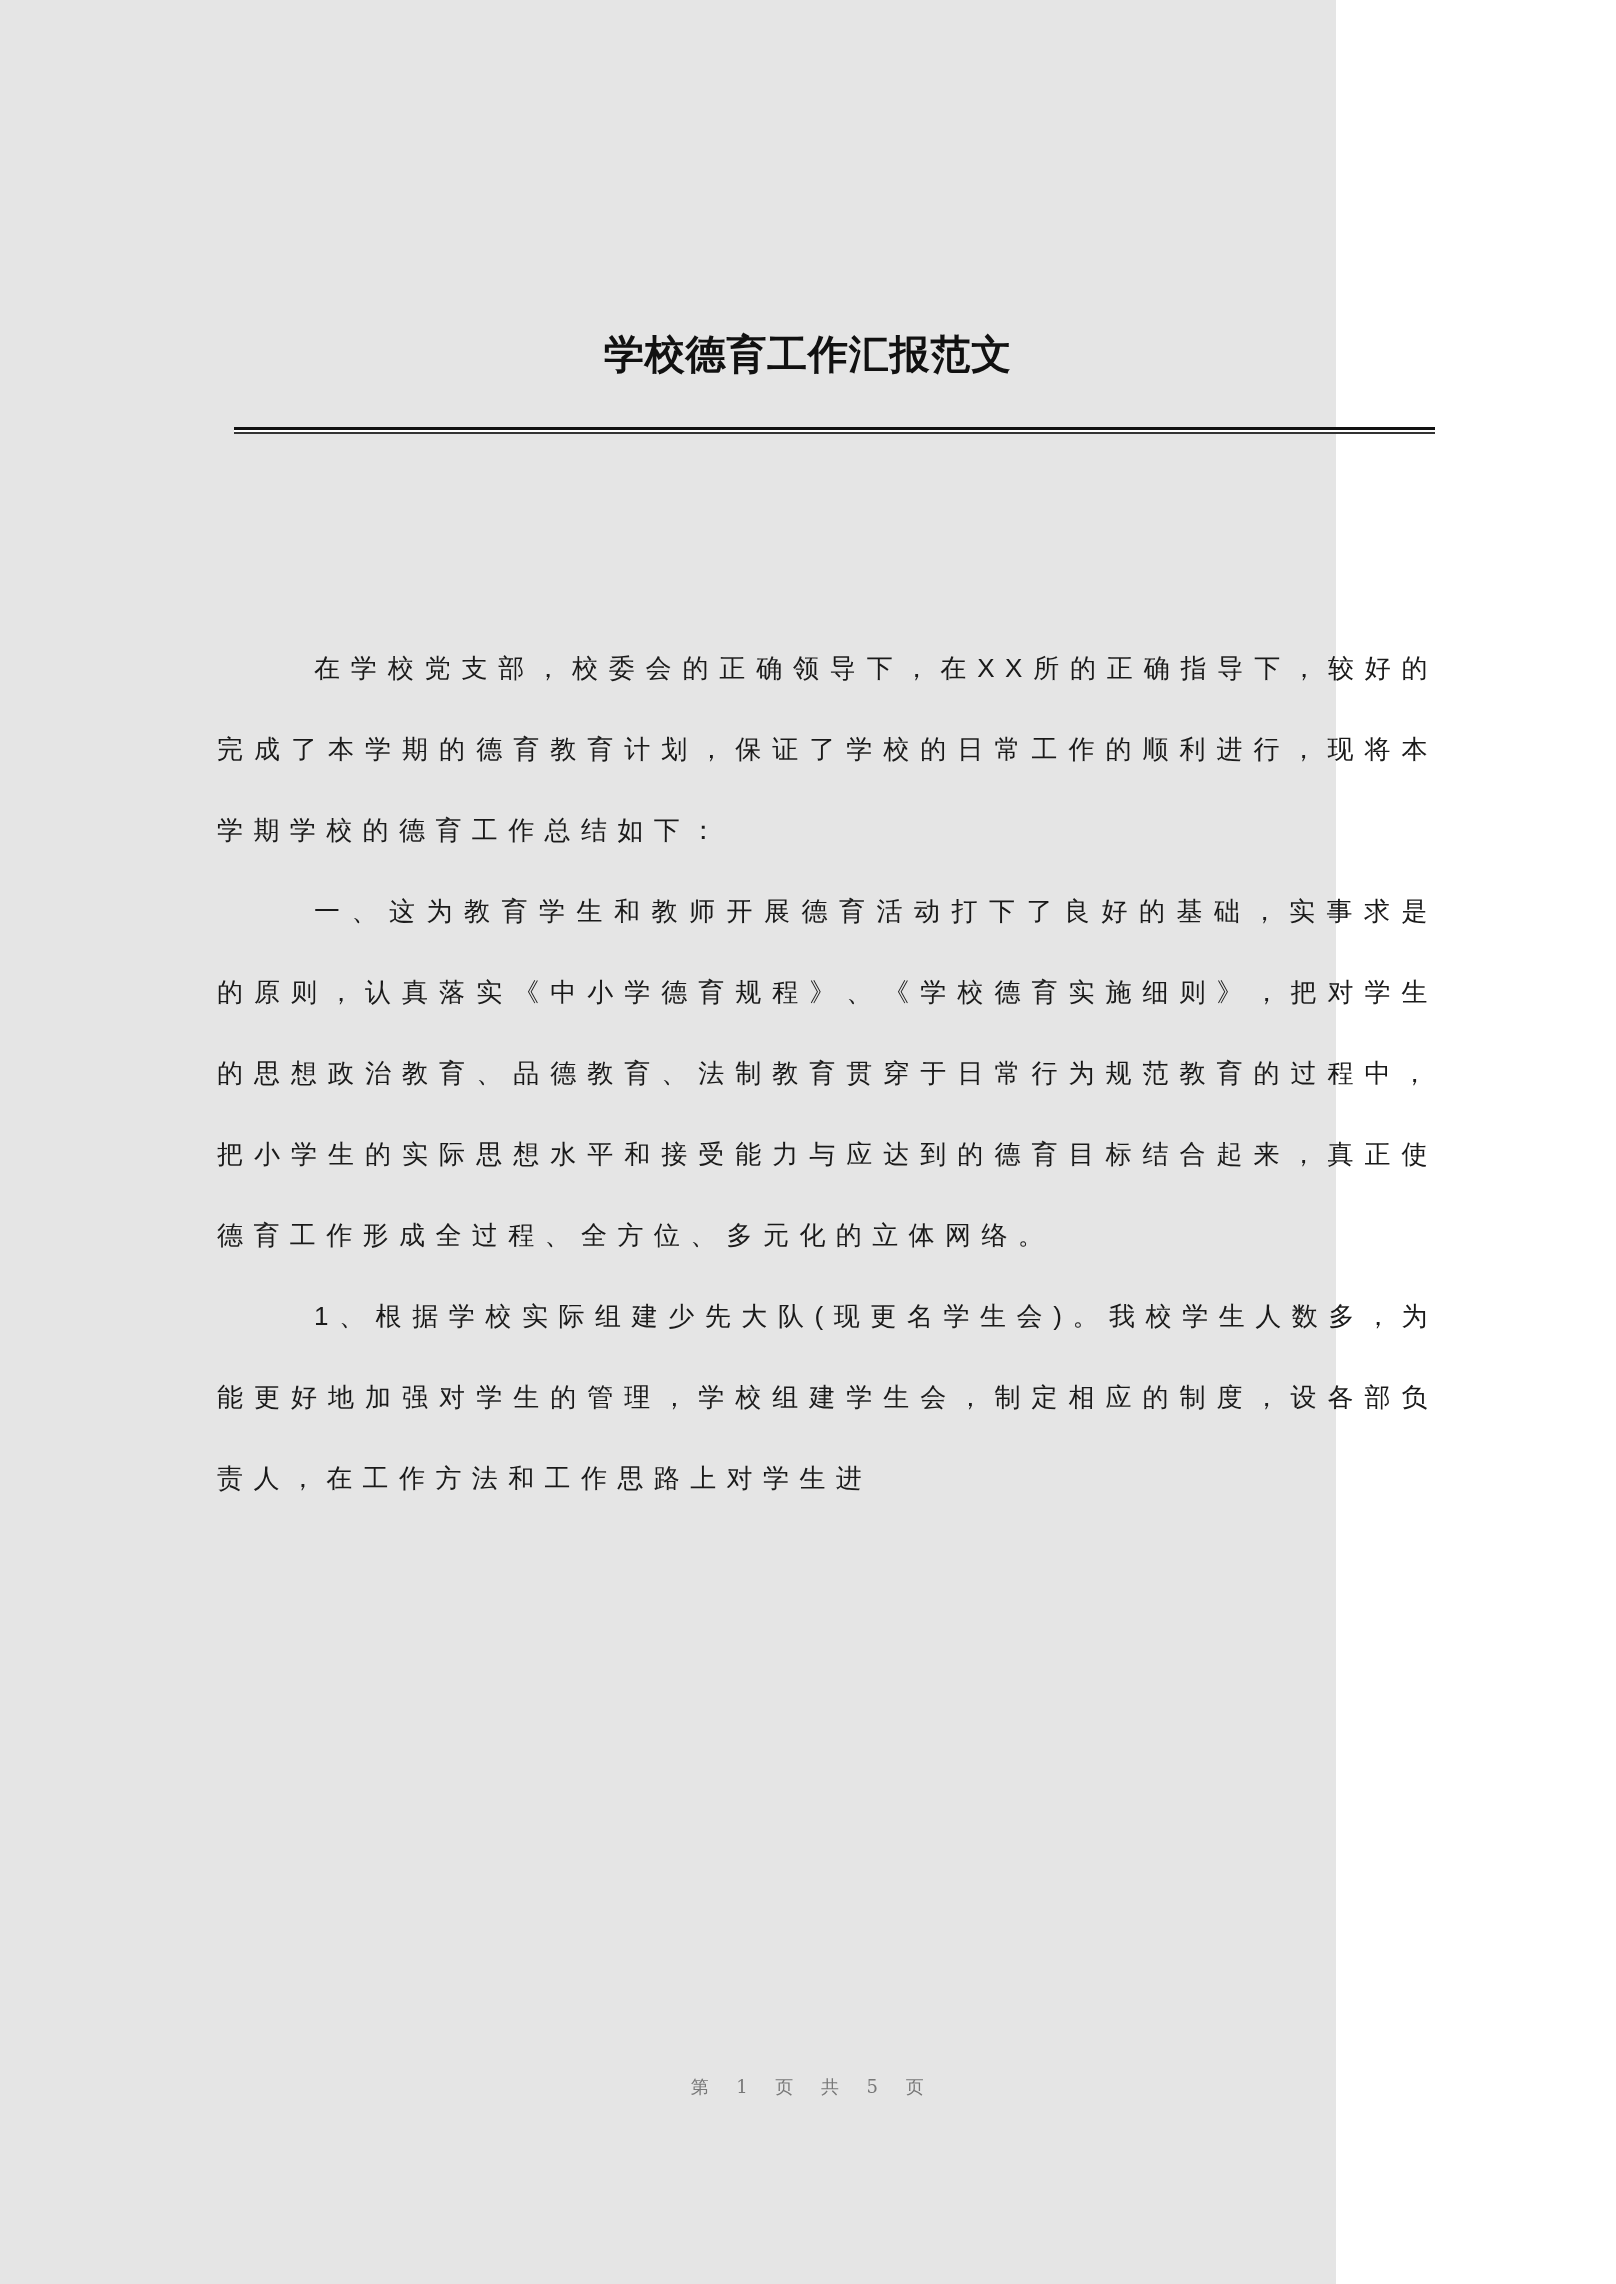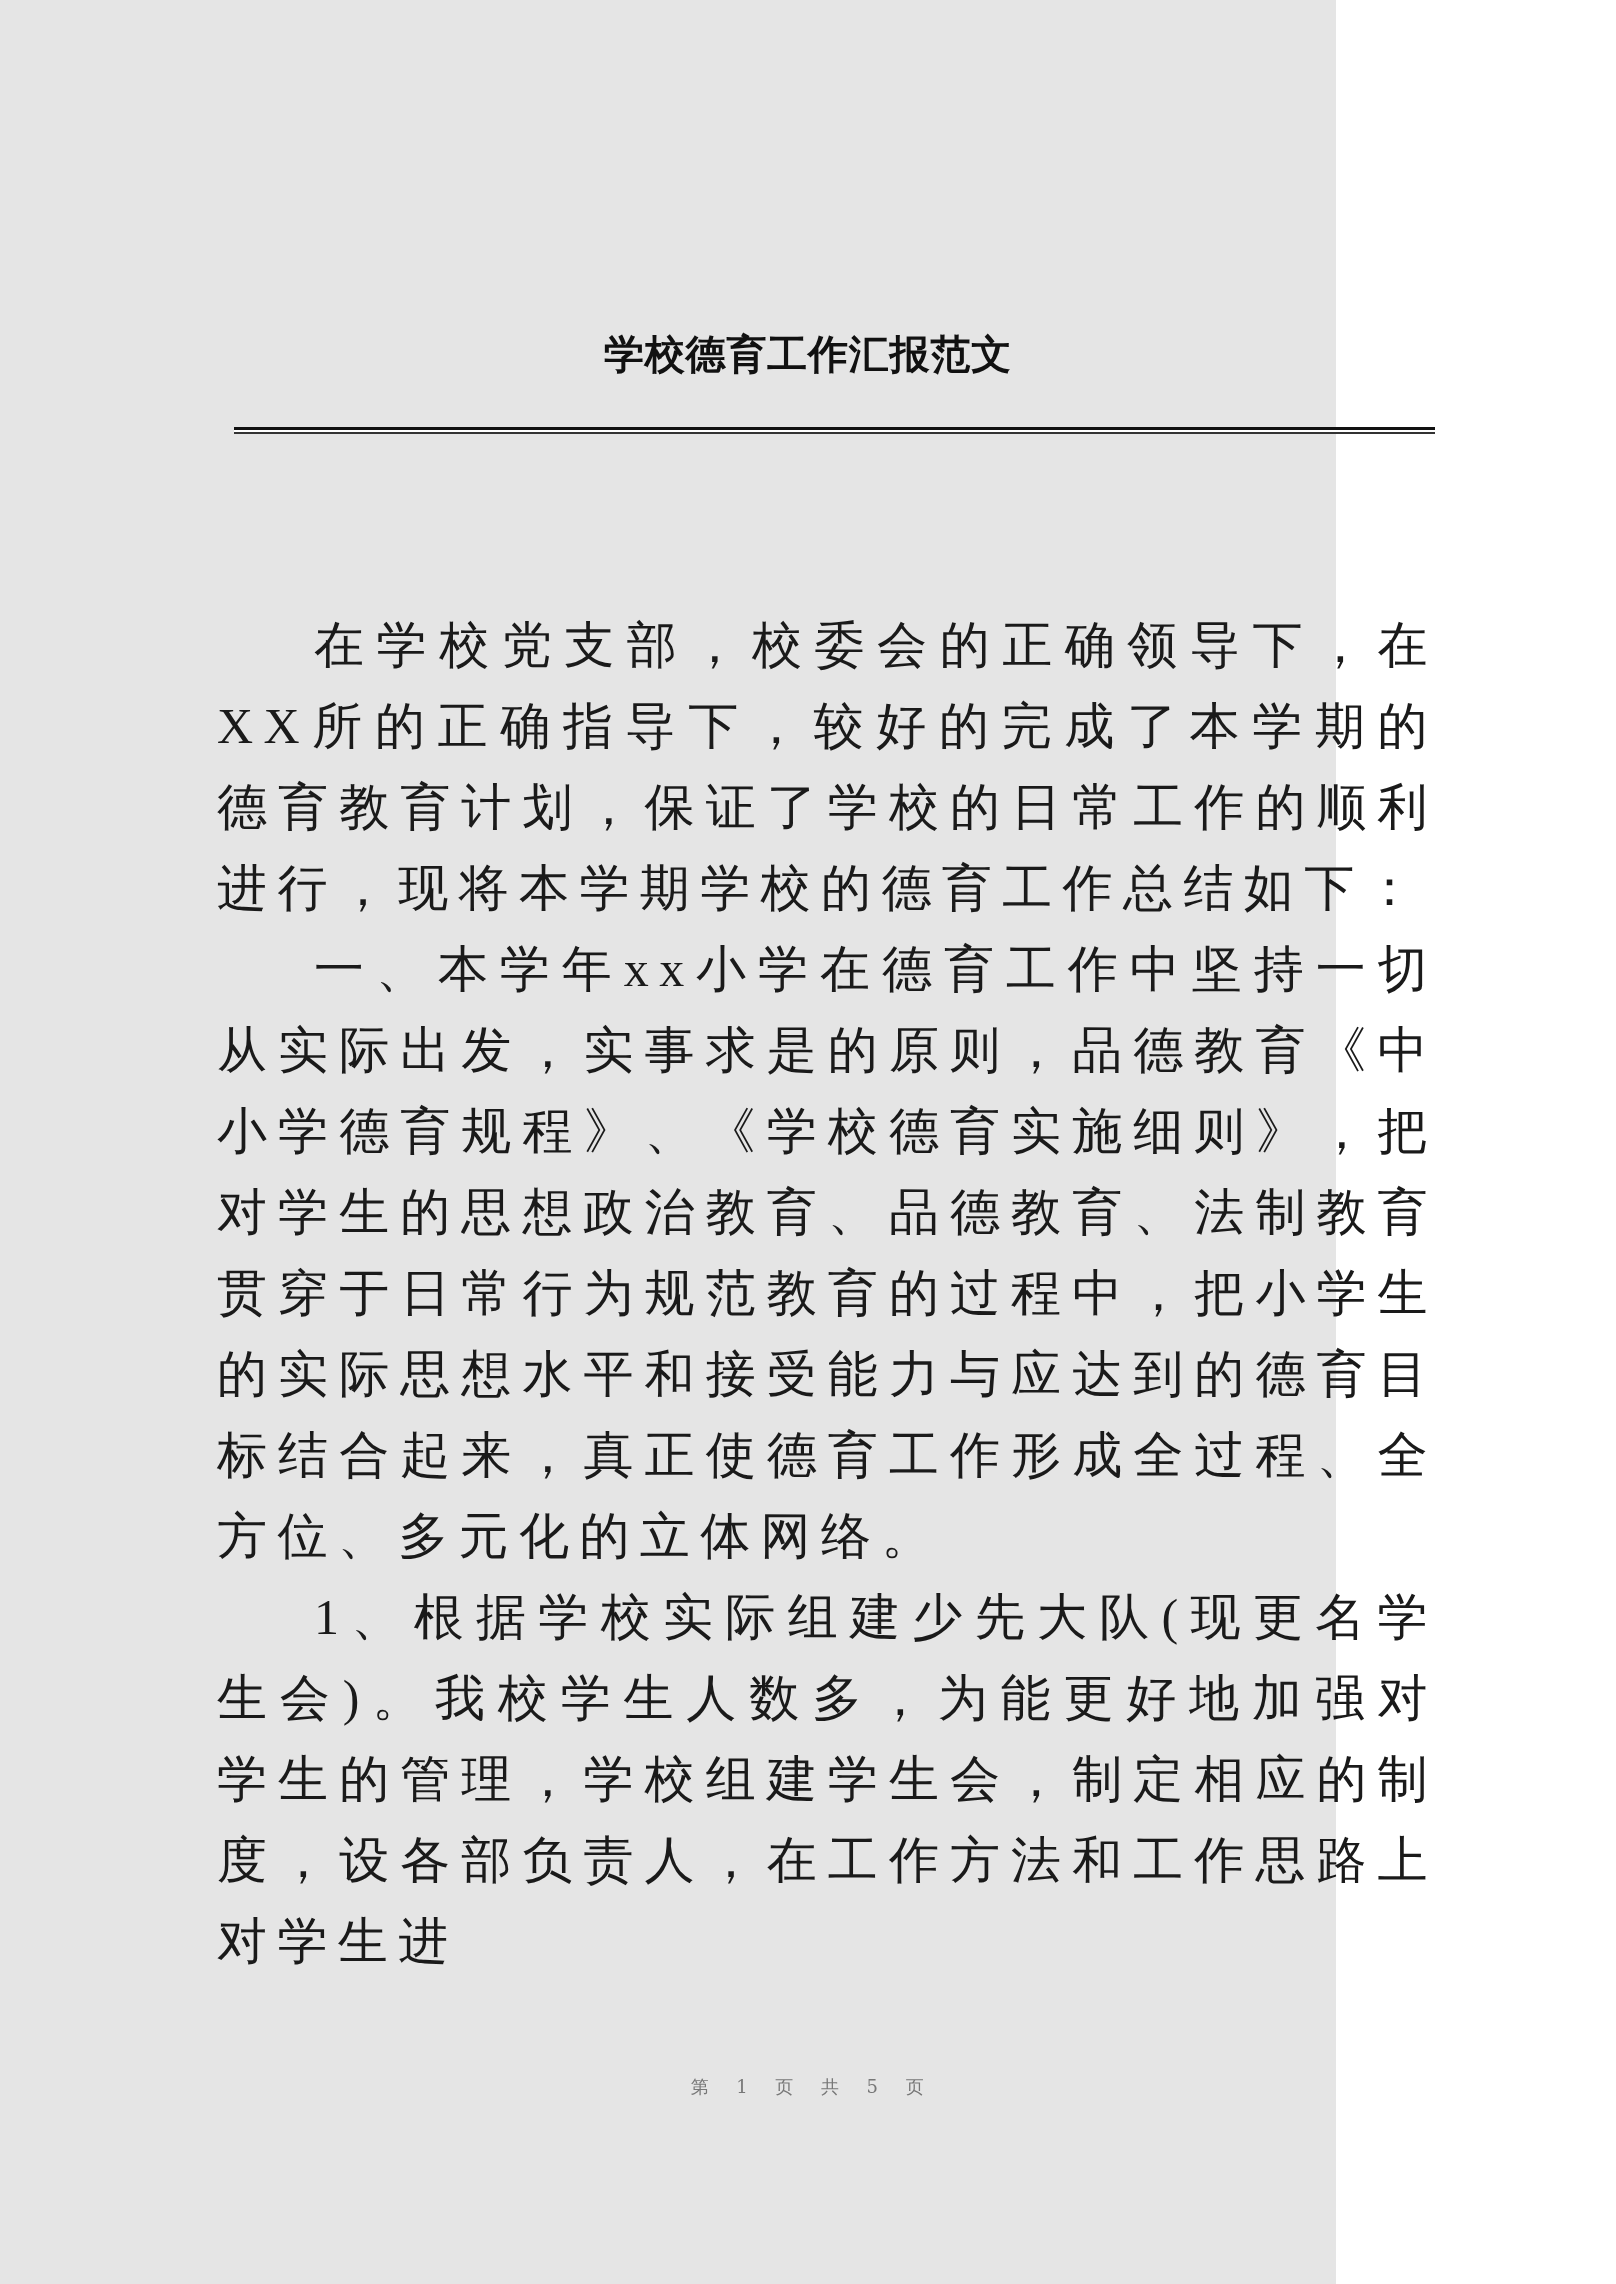--- a/index.html
+++ b/index.html
@@ -10,23 +10,23 @@
     text-align: center;
     font-family: "DejaVu Sans", sans-serif;
     font-weight: bold; font-size: 40px; color: #111;
     letter-spacing: 0.8px;
   }
   .rule { position: absolute; left: 234px; width: 1201px; top: 427px; }
   .rule .thick { height: 3.4px; background: #111; }
   .rule .gap { height: 1.7px; background: #fff; }
   .rule .thin { height: 1.7px; background: #333; }
   .body-text {
-    position: absolute; left: 217px; top: 605px; width: 1221px;
-    font-family: Liberation Serif, serif;
-    font-size: 50px; color: #1a1a1a;
+    position: absolute; left: 217px; top: 628px; width: 1221px;
+    font-family: Liberation Sans, sans-serif;
+    font-size: 26px; color: #1a1a1a;
     line-height: 81px;
     letter-spacing: 10.4px;
   }
   .body-text p { margin: 0; text-indent: 97px; text-align: justify; }
   .footer {
     position: absolute; left: 0; width: 1616px; top: 2075px;
     text-align: center;
     font-family: "DejaVu Serif", serif;
     font-size: 18px; color: #777;
     word-spacing: 18.5px; letter-spacing: 1.7px;
@@ -37,18 +37,18 @@
 
 <div class="page">
   <div class="title">学校德育工作汇报范文</div>
   <div class="rule">
     <div class="thick"></div>
     <div class="gap"></div>
     <div class="thin"></div>
   </div>
   <div class="body-text">
     <p>在学校党支部，校委会的正确领导下，在XX所的正确指导下，较好的完成了本学期的德育教育计划，保证了学校的日常工作的顺利进行，现将本学期学校的德育工作总结如下：</p>
-    <p>一、本学年xx小学在德育工作中坚持一切从实际出发，实事求是的原则，品德教育《中小学德育规程》、《学校德育实施细则》，把对学生的思想政治教育、品德教育、法制教育贯穿于日常行为规范教育的过程中，把小学生的实际思想水平和接受能力与应达到的德育目标结合起来，真正使德育工作形成全过程、全方位、多元化的立体网络。</p>
+    <p>一、这为教育学生和教师开展德育活动打下了良好的基础，实事求是的原则，认真落实《中小学德育规程》、《学校德育实施细则》，把对学生的思想政治教育、品德教育、法制教育贯穿于日常行为规范教育的过程中，把小学生的实际思想水平和接受能力与应达到的德育目标结合起来，真正使德育工作形成全过程、全方位、多元化的立体网络。</p>
     <p>1、根据学校实际组建少先大队(现更名学生会)。我校学生人数多，为能更好地加强对学生的管理，学校组建学生会，制定相应的制度，设各部负责人，在工作方法和工作思路上对学生进</p>
   </div>
   <div class="footer">第 1 页 共 5 页</div>
 </div>
 
 
 </body></html>

